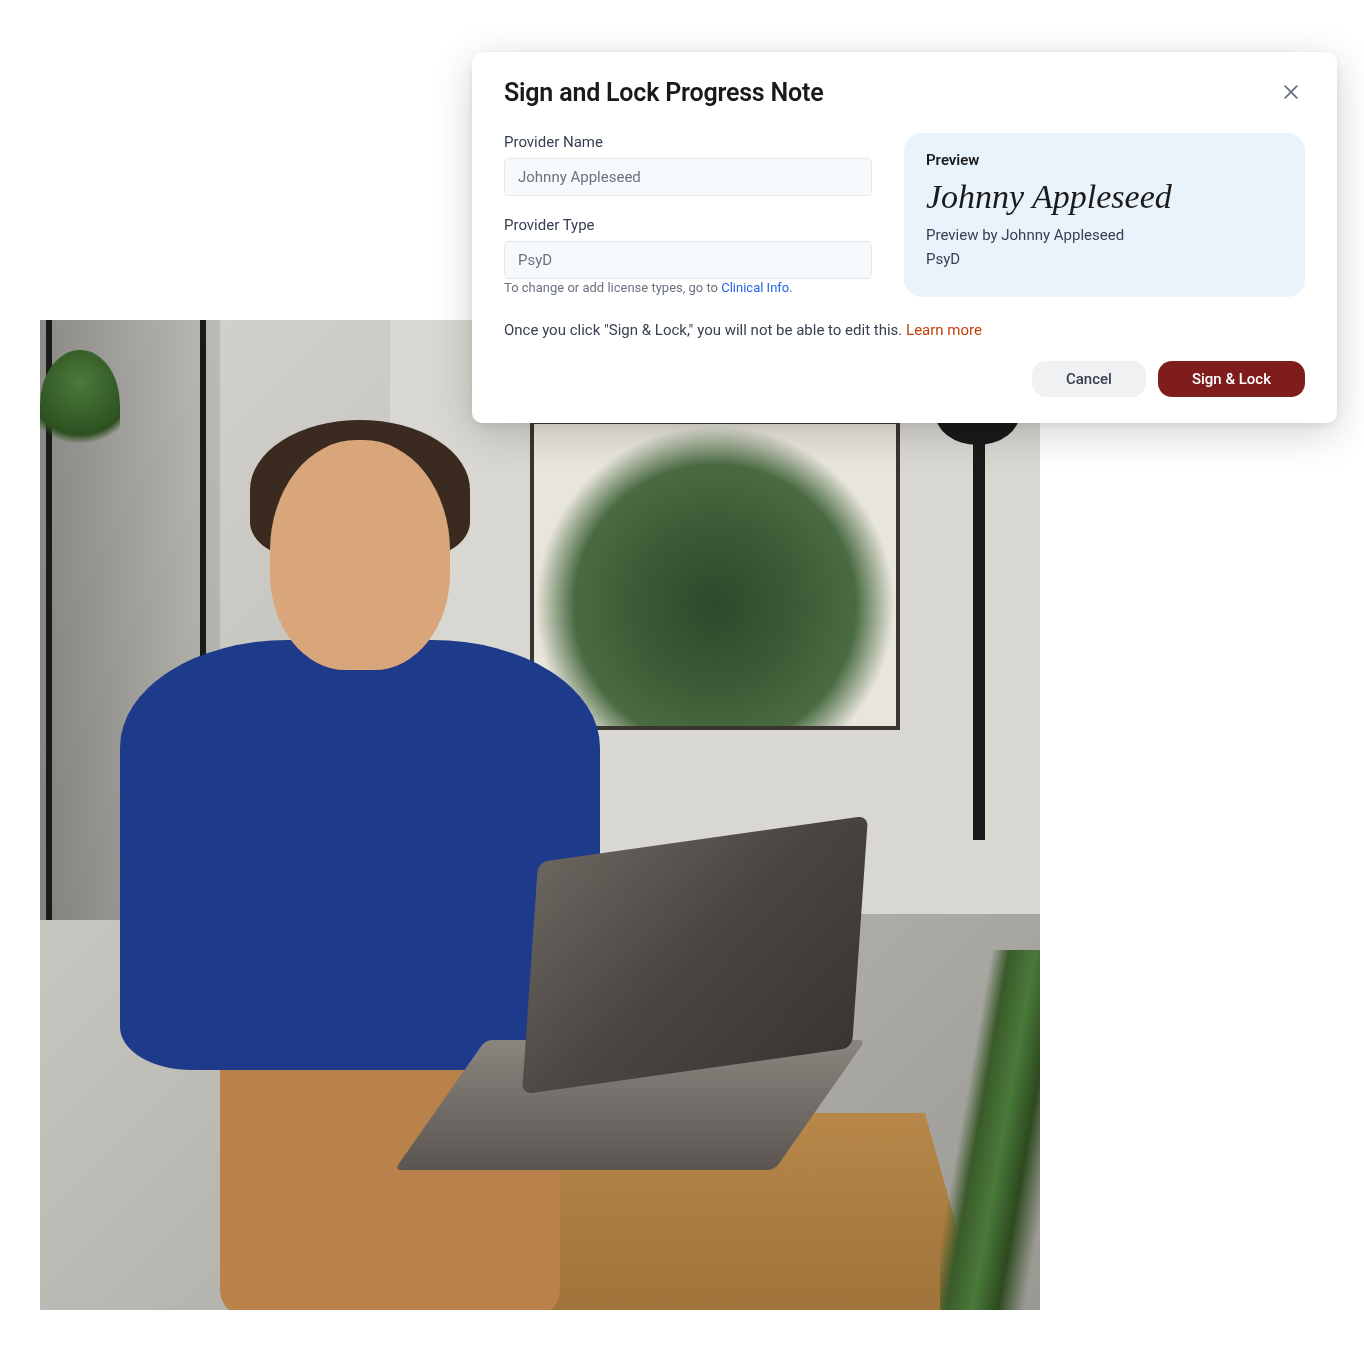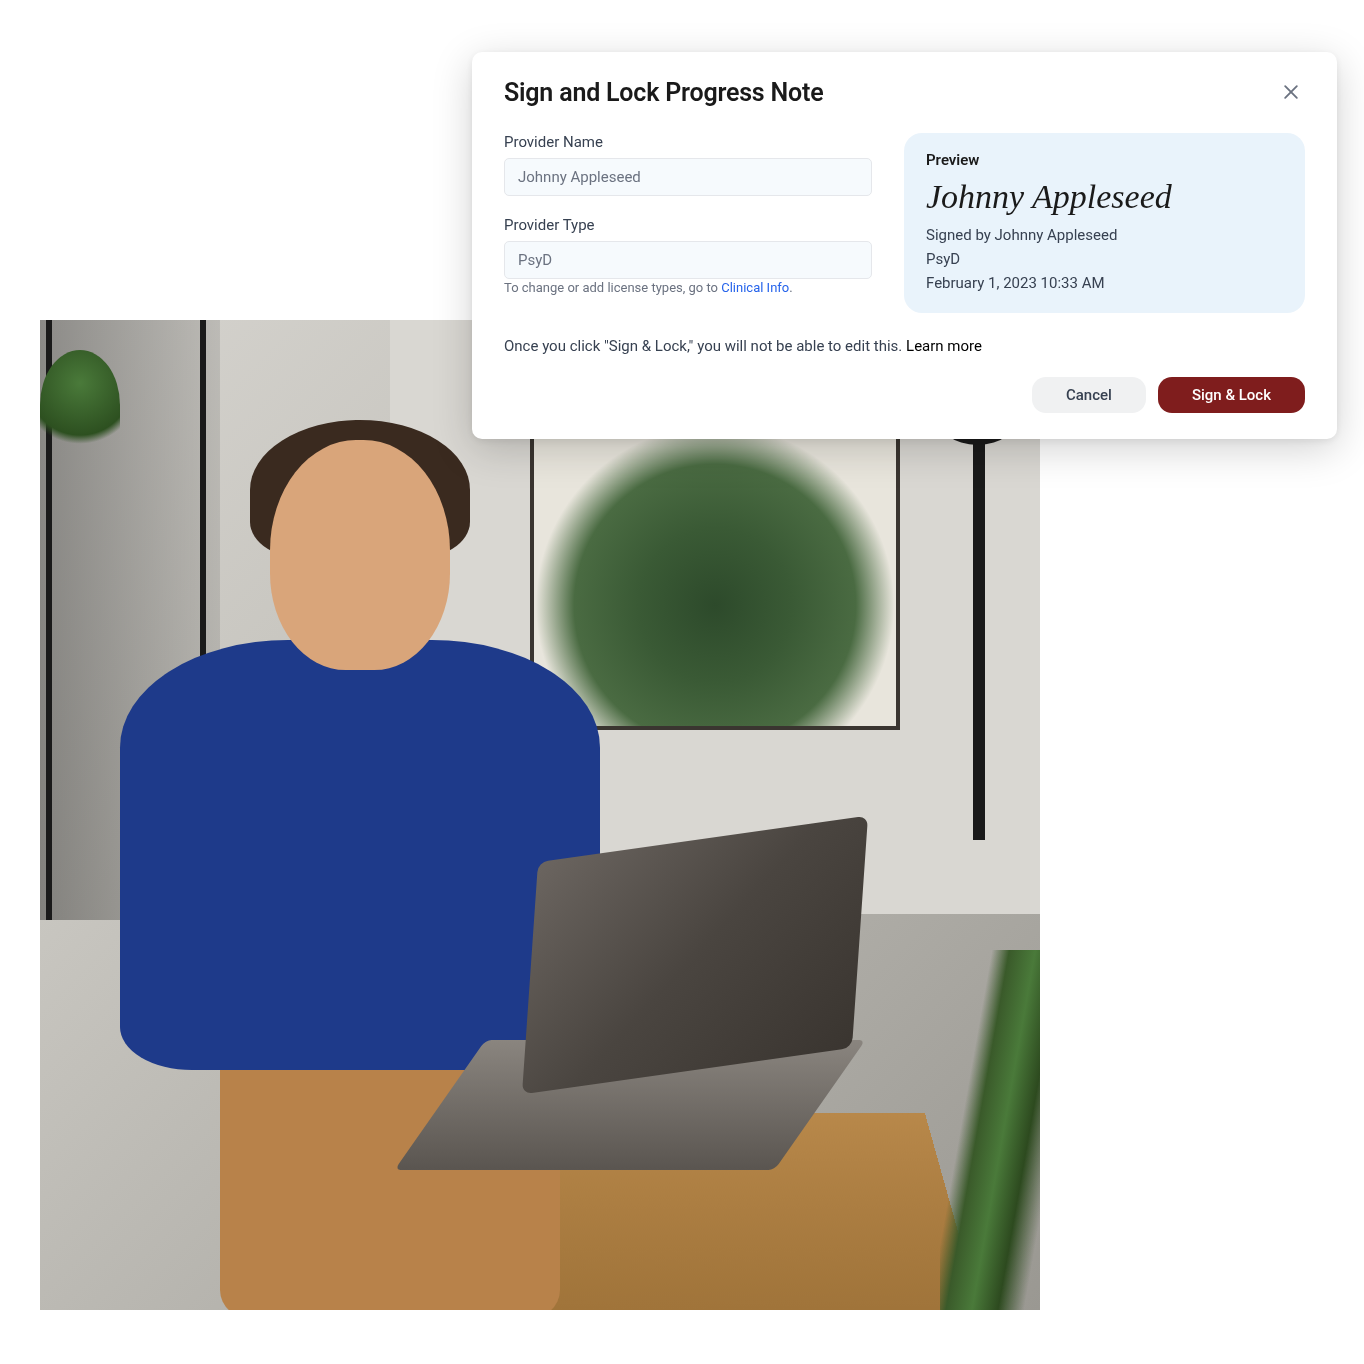--- a/index.html
+++ b/index.html
@@ -269,21 +269,21 @@
       font-size: 15px;
       color: #374151;
       line-height: 1.6;
     }
     .warning-row {
       font-size: 15px;
       color: #374151;
       margin-bottom: 22px;
     }
     .warning-row a {
-      color: #000000;
+      color: #c2410c;
       text-decoration: none;
     }
     .dialog-footer {
       display: flex;
       justify-content: flex-end;
       gap: 12px;
     }
     .btn {
       padding: 9px 34px;
       font-size: 15px;
@@ -355,23 +355,22 @@
         <div class="helper-text">
           <span>To change or add license types, go to </span><a href="#">Clinical Info</a><span>.</span>
         </div>
       </div>
 
     </div>
 
     <div class="preview-column">
       <div class="preview-label">Preview</div>
       <div class="signature">Johnny Appleseed</div>
-      <div class="preview-text">Signed by Johnny Appleseed</div>
+      <div class="preview-text">Preview by Johnny Appleseed</div>
       <div class="preview-text">PsyD</div>
-      <div class="preview-text">February 1, 2023 10:33 AM</div>
     </div>
   </div>
 
   <div class="warning-row">
     <span>Once you click "Sign &amp; Lock," you will not be able to edit this. </span><a href="#">Learn more</a>
   </div>
 
   <div class="dialog-footer">
     <button class="btn btn-secondary">Cancel</button>
     <button class="btn btn-primary">Sign &amp; Lock</button>

